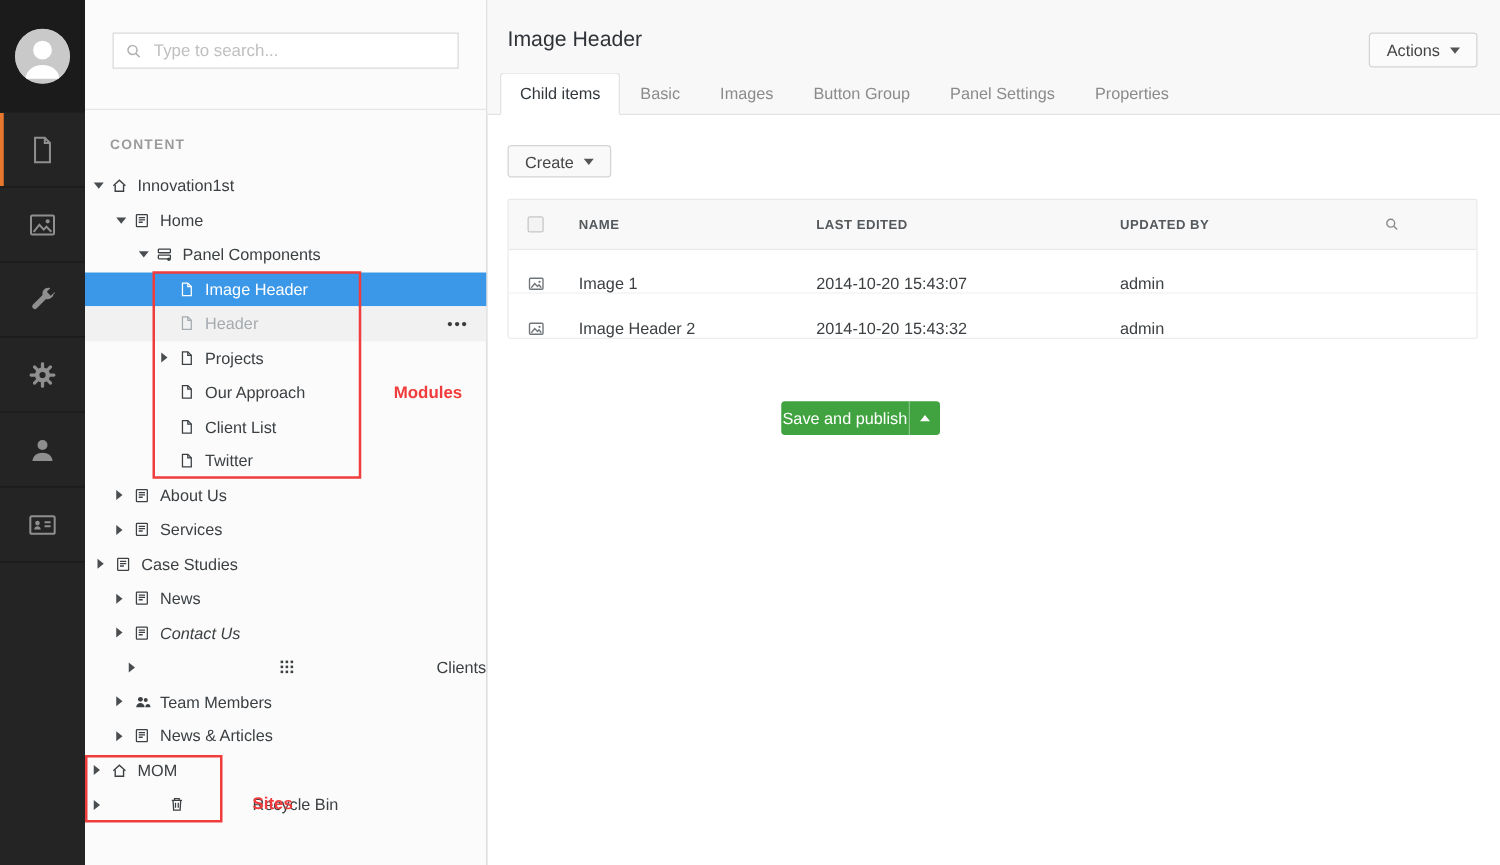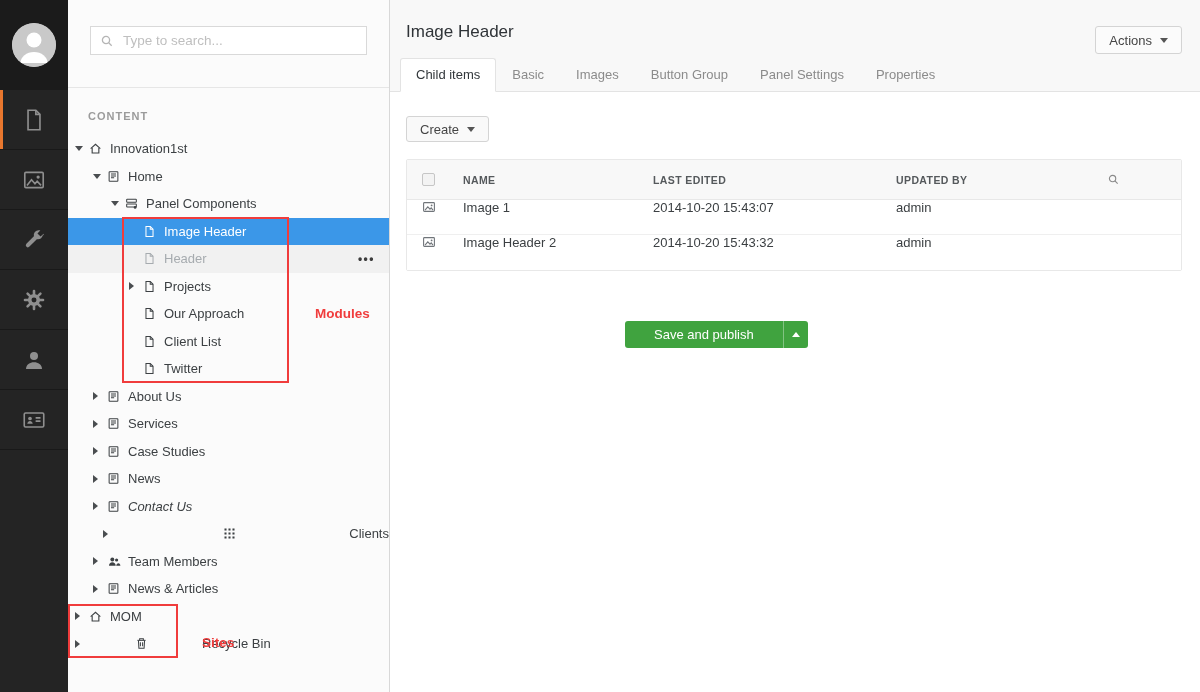--- a/index.html
+++ b/index.html
@@ -48,32 +48,32 @@
   .caret-down { display:inline-block; margin-left:8px; border-left:4px solid transparent; border-right:4px solid transparent; border-top:5px solid #555; }
   .tabs { position:absolute; left:10px; bottom:-1px; display:flex; align-items:flex-end; }
   .tab { padding:8px 15px 9px; font-size:13px; color:#8b8b8b; cursor:pointer; border:1px solid transparent; white-space:nowrap; }
   .tab.active { background:#fff; border:1px solid #e3e3e3; border-bottom:1px solid #fff; border-radius:3px 3px 0 0; color:#32373b; }
 
   .main-body { flex:1; background:#fff; padding:24px 18px 0 16px; }
   .create-btn { height:26px; padding:0 13px; background:#f9f9f9; border:1px solid #d4d4d4; border-radius:3px; font-size:13px; color:#454545; display:inline-flex; align-items:center; cursor:pointer; }
 
   .listview { margin-top:17px; border:1px solid #e8e8e8; border-radius:2px; }
   .lv-head { display:flex; align-items:center; height:40px; background:#f8f8f8; border-bottom:1px solid #e8e8e8; font-size:10.5px; font-weight:bold; color:#55595c; letter-spacing:.4px; }
-  .lv-row { display:flex; align-items:flex-start; height:35px; border-bottom:1px solid #efefef; font-size:13px; color:#3c4043; background:#fff; cursor:pointer; }
+  .lv-row { display:flex; align-items:flex-end; height:35px; border-bottom:1px solid #efefef; font-size:13px; color:#3c4043; background:#fff; cursor:pointer; }
   .lv-row:last-child { border-bottom:none; }
   .col-check { width:56px; padding-left:15px; display:flex; align-items:center; flex-shrink:0; }
   .col-name { width:190px; flex-shrink:0; }
   .col-edited { width:243px; flex-shrink:0; }
   .col-updated { flex:1; }
   .col-search { width:74px; flex-shrink:0; display:flex; align-items:center; }
   .lv-check { width:13px; height:13px; border:1px solid #c6c6c6; border-radius:2px; background:#f3f3f3; cursor:pointer; }
 
   .save-row { margin-top:50px; padding-left:219px; }
   .save-btn { display:inline-flex; height:27px; background:#40a33f; border-radius:3px; color:#fff; font-size:13px; align-items:stretch; cursor:pointer; }
-  .save-main { padding:0 29px; display:flex; align-items:center; }
+  .save-main { padding:0 1px; display:flex; align-items:center; }
   .save-caret { width:25px; border-left:1px solid rgba(255,255,255,.35); display:flex; align-items:center; justify-content:center; }
   .caret-up { border-left:4px solid transparent; border-right:4px solid transparent; border-bottom:5px solid #fff; }
 </style>
 </head>
 <body>
 
 <div class="app">
 
   <aside class="rail">
     <div class="rail-avatar">
@@ -268,21 +268,21 @@
         <div class="tree-row" style="padding-left: 25px;">
           <span class="arr arr-right"></span>
           <span class="ticon">
             <svg width="13" height="13" viewBox="0 0 14 14" fill="none" stroke="currentColor" stroke-width="1.1">
               <rect x="2.3" y="1.8" width="9.4" height="10.4" rx="0.6"></rect>
               <path d="M4.3 4.4h5.4M4.3 6.4h5.4M4.3 8.4h3.4"></path>
             </svg>
           </span>
           <span class="tlabel">Services</span>
         </div>
-        <div class="tree-row" style="padding-left: 25px;">
+        <div class="tree-row" style="padding-left: 10px;">
           <span class="arr arr-right"></span>
           <span class="ticon">
             <svg width="13" height="13" viewBox="0 0 14 14" fill="none" stroke="currentColor" stroke-width="1.1">
               <rect x="2.3" y="1.8" width="9.4" height="10.4" rx="0.6"></rect>
               <path d="M4.3 4.4h5.4M4.3 6.4h5.4M4.3 8.4h3.4"></path>
             </svg>
           </span>
           <span class="tlabel">Case Studies</span>
         </div>
         <div class="tree-row" style="padding-left: 25px;">

